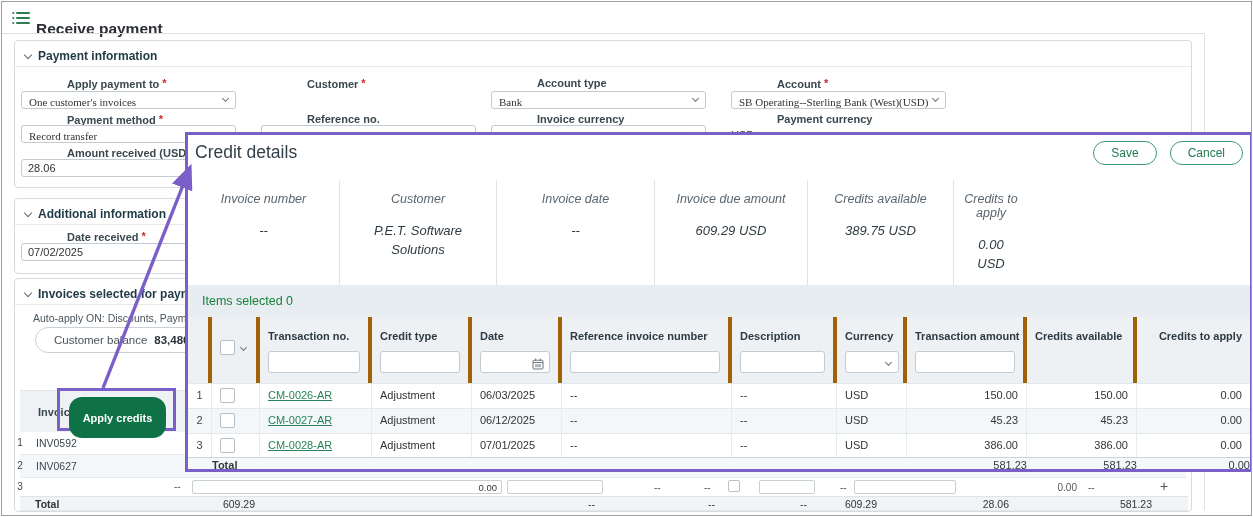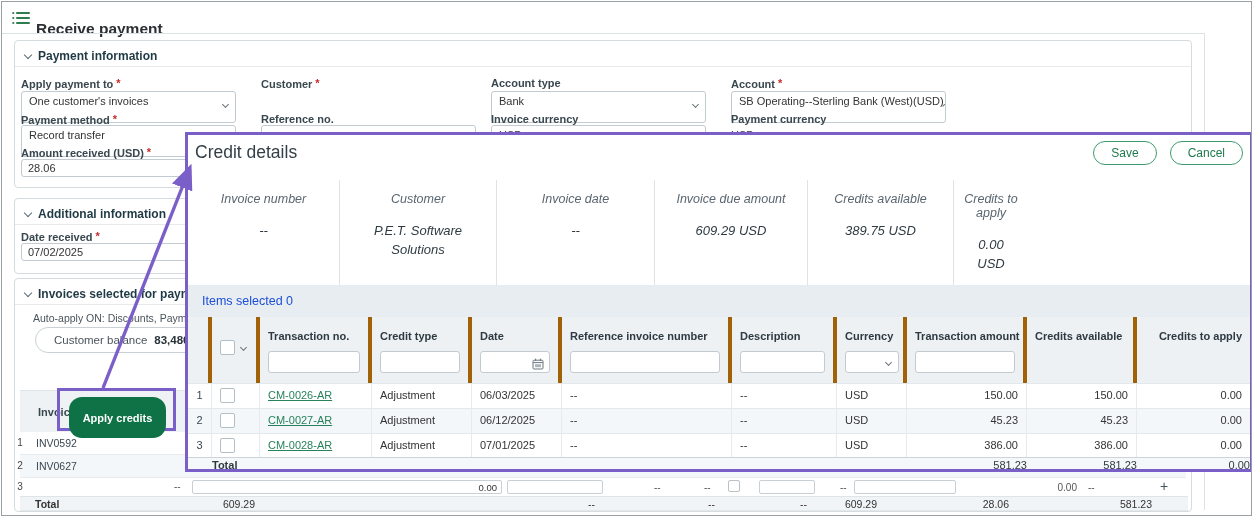--- a/index.html
+++ b/index.html
@@ -21,25 +21,25 @@
   .panel2 { left:12px; top:196px; width:1178px; height:76px; }
   .panel3 { left:12px; top:276px; width:1178px; height:234px; }
   .sec-head { position:absolute; left:10px; top:8px; display:flex; align-items:center; gap:7px; }
   .sec-title { font-size:12px; font-weight:bold; color:#1f3a45; }
   .sec-divider { position:absolute; left:0; right:0; border-top:1px solid #e6eaec; }
   .chev { width:6px; height:6px; border-right:1.6px solid #5f6b73; border-bottom:1.6px solid #5f6b73;
     transform:rotate(45deg); display:inline-block; margin-top:-3px; }
   .chev-sm { width:5px; height:5px; border-right:1.4px solid #6b757c; border-bottom:1.4px solid #6b757c;
     transform:rotate(45deg); display:inline-block; }
 
-  .lbl { position:absolute; font-size:11px; font-weight:bold; color:#39474f; white-space:nowrap; }
+  .lbl { position:absolute; font-size:11px; font-weight:bold; color:#39474f; white-space:nowrap;margin-left:46px; }
   .req::after { content:"*"; color:#c62828; margin-left:3px; font-size:11px; vertical-align:1px; }
   .sel, .inp { position:absolute; height:18px; border:1px solid #c2cbd1; border-radius:3px;
-    background:#fff; font-size:11px; color:#333; padding:15px 7px; display:flex;
-    align-items:flex-end; justify-content:space-between; white-space:nowrap; overflow:hidden; }
+    background:#fff; font-size:11px; color:#333; padding:4px 7px; display:flex;
+    align-items:flex-start; justify-content:space-between; white-space:nowrap; overflow:hidden;font-family:Liberation Serif, serif; }
   .plain-val { position:absolute; font-size:11px; color:#333; }
   input.raw { border:1px solid #c2cbd1; border-radius:3px; font-family:"Liberation Sans",sans-serif;
     font-size:11px; color:#333; padding:0 6px; background:#fff; }
 
   
   .auto-apply { position:absolute; left:18px; top:33px; font-size:10.5px; color:#4a545b; }
   .balance-pill { position:absolute; left:20px; top:48px; width:310px; height:26px;
     border:1px solid #c9d1d6; border-radius:13px; display:flex; align-items:center; padding-left:18px; gap:7px; }
   .balance-label { font-size:11.5px; color:#4a545b; }
   .balance-value { font-size:11.5px; font-weight:bold; color:#2b343a; }
@@ -74,21 +74,21 @@
     color:#1e7b4d; font-size:12px; font-family:"Liberation Sans",sans-serif; display:flex; align-items:center; cursor:pointer; }
 
   .summary { position:absolute; left:0; top:45px; width:840px; height:105px; display:grid;
     grid-template-columns:152px 157px 158px 153px 146px 1fr;font-style:italic; }
   .sum-cell { border-right:1px solid #dfe3e6; text-align:center; padding-top:12px; }
   .sum-cell:last-child { border-right:none; }
   .sum-label { font-size:12.5px; color:#5a6670; }
   .sum-value { margin-top:15px; font-size:13px; color:#2f3b42; line-height:19px; padding:0 14px; }
 
   .items-bar { position:absolute; left:0; top:150px; width:1062px; height:32px; background:#e8edf1;
-    font-size:12.5px; color:#1d4ed8; display:flex; align-items:center; padding-left:14px; }
+    font-size:12.5px; color:#15803d; display:flex; align-items:center; padding-left:14px; }
 
   .mgrid { display:grid; grid-template-columns:24px 48px 112px 100px 90px 170px 105px 70px 120px 110px 113px; }
   .mthead { position:absolute; left:0; top:182px; width:1062px; height:66px; background:#edf1f4; }
   .mthead .cell { border-right:4px solid #a16207; padding:9px 8px 0 8px; position:relative; }
   .mthead .cell:last-child { border-right:none; }
   .col-label { font-size:11px; font-weight:bold; color:#2e3a42; white-space:nowrap; }
   .filter-inp { margin-top:7px; width:100%; height:22px; position:relative; }
   .filter-inp input { width:100%; height:22px; }
   .cal-ico { position:absolute; right:6px; top:5px; }
   .cb { width:15px; height:15px; border:1px solid #b4bec5; border-radius:2px; background:#fff; display:inline-block; }

